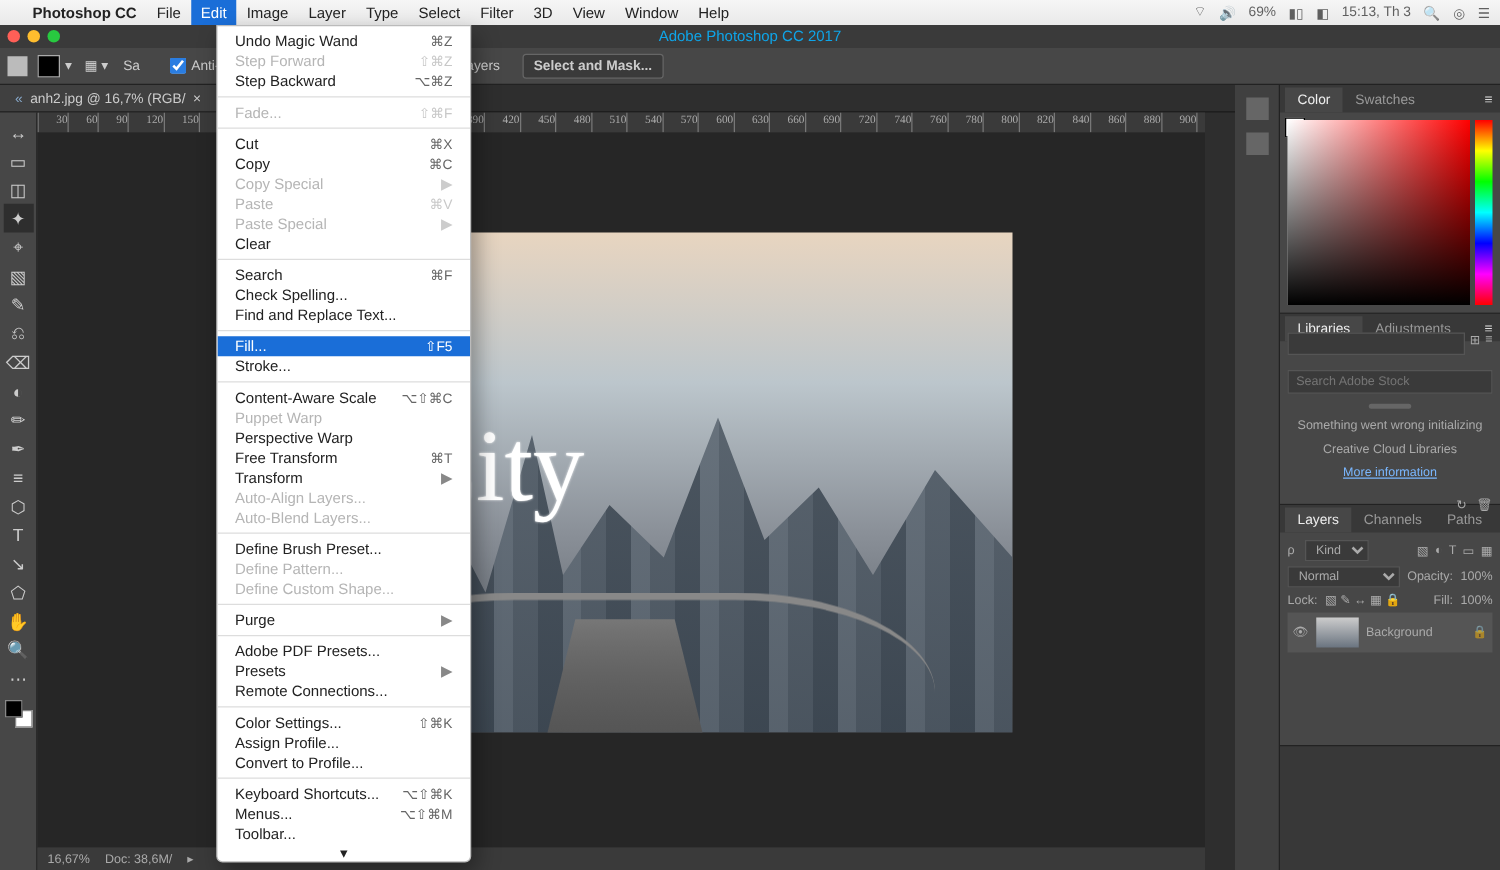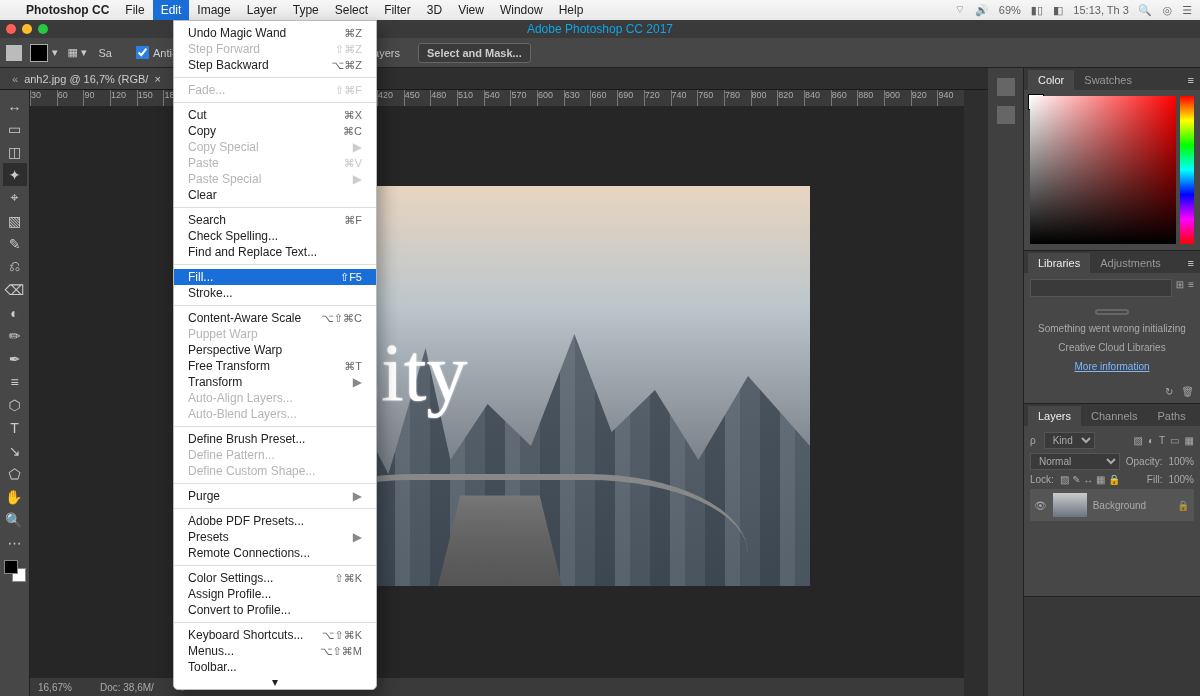--- a/index.html
+++ b/index.html
@@ -35,35 +35,35 @@
 
 .toolbox{position:absolute;left:0;top:90px;bottom:0;width:30px;background:#474747;border-right:1px solid #222;display:flex;flex-direction:column;align-items:center;padding-top:4px;}
 .tool{width:24px;height:23px;display:flex;align-items:center;justify-content:center;color:#ccc;font-size:14px;}
 .tool.sel{background:#2e2e2e;}
 .colorswap{margin-top:6px;position:relative;width:22px;height:22px;}
 .colorswap .fg{position:absolute;left:0;top:0;width:14px;height:14px;background:#000;border:1px solid #888;}
 .colorswap .bg{position:absolute;right:0;bottom:0;width:14px;height:14px;background:#fff;border:1px solid #888;}
 
 
 .ruler{position:absolute;left:30px;right:236px;top:90px;height:16px;background:#3a3a3a;color:#aaa;font-size:9px;display:flex;overflow:hidden;}
-.ruler .tick{width:40px;border-left:1px solid #777;padding-left:0;height:100%;}
+.ruler .tick{width:40px;border-left:1px solid #777;padding-left:14px;height:100%;font-family:Liberation Serif, serif;}
 
 
 .canvas-area{position:absolute;left:30px;right:236px;top:106px;bottom:18px;background:#262626;overflow:hidden;}
 .image{position:absolute;left:160px;top:80px;width:620px;height:400px;background:linear-gradient(to bottom,#e8d5c0 0%,#bcc6cc 30%,#8a9098 60%,#4a5058 100%);overflow:hidden;}
 .image .city{position:absolute;left:0;right:0;bottom:0;height:70%;background:
   repeating-linear-gradient(90deg,#4a5560 0 20px,#3a4550 20px 40px,#5a6570 40px 55px);
   clip-path:polygon(0 60%,5% 40%,10% 55%,15% 20%,20% 50%,25% 30%,32% 60%,38% 15%,42% 55%,48% 35%,55% 50%,62% 10%,68% 45%,75% 30%,82% 55%,90% 25%,100% 50%,100% 100%,0 100%);
   opacity:.85;}
 .image .road{position:absolute;left:40%;bottom:0;width:20%;height:55%;background:linear-gradient(#777,#555);transform:perspective(300px) rotateX(50deg);transform-origin:bottom;}
 .image .overpass{position:absolute;left:10%;bottom:8%;width:80%;height:20%;border-top:6px solid #888;border-radius:200px 200px 0 0/100px 100px 0 0;}
 .image .txt{position:absolute;left:-30px;top:140px;font-size:82px;font-family:Georgia,serif;color:#fff;white-space:nowrap;text-shadow:0 0 2px #fff;}
 
 
-.status{position:absolute;left:30px;right:236px;bottom:0;height:18px;background:#3a3a3a;color:#aaa;font-size:10px;display:flex;align-items:center;padding:0 8px;gap:28px;}
+.status{position:absolute;left:30px;right:236px;bottom:0;height:18px;background:#3a3a3a;color:#aaa;font-size:10px;display:flex;align-items:center;padding:0 8px;gap:12px;}
 
 
 .panels{position:absolute;right:0;top:68px;bottom:0;width:212px;background:#383838;display:flex;}
 .docks{width:36px;background:#404040;border-right:1px solid #222;display:flex;flex-direction:column;align-items:center;padding-top:10px;gap:10px;}
 .docks i{width:18px;height:18px;background:#666;}
 .panelstack{flex:1;display:flex;flex-direction:column;min-width:0;}
 .panel{border-bottom:1px solid #222;}
 .panel .tabs{height:22px;display:flex;align-items:flex-end;padding-left:4px;}
 .ptab{padding:4px 10px;font-size:11px;color:#999;}
 .ptab.active{color:#eee;background:#474747;}
@@ -268,20 +268,21 @@
         <span class="ptab active">Libraries</span>
         <span class="ptab">Adjustments</span>
         <span style="margin-left:auto;padding:4px 6px">≡</span>
       </div>
       <div class="body">
         <div style="align-self:stretch;display:flex;gap:4px;margin-bottom:4px">
           <div style="flex:1;background:#3a3a3a;border:1px solid #555;height:18px"></div>
           <span>⊞</span>
           <span>≡</span>
         </div>
+        <input class="search" placeholder="Search Adobe Stock" style="">
         <div class="cloud"></div>
         <div>Something went wrong initializing</div>
         <div>Creative Cloud Libraries</div>
         <a href="#">More information</a>
         <div style="align-self:flex-end;margin-top:6px;display:flex;gap:8px">
           <span>↻</span>
           <span>🗑</span>
         </div>
       </div>
     </div>

